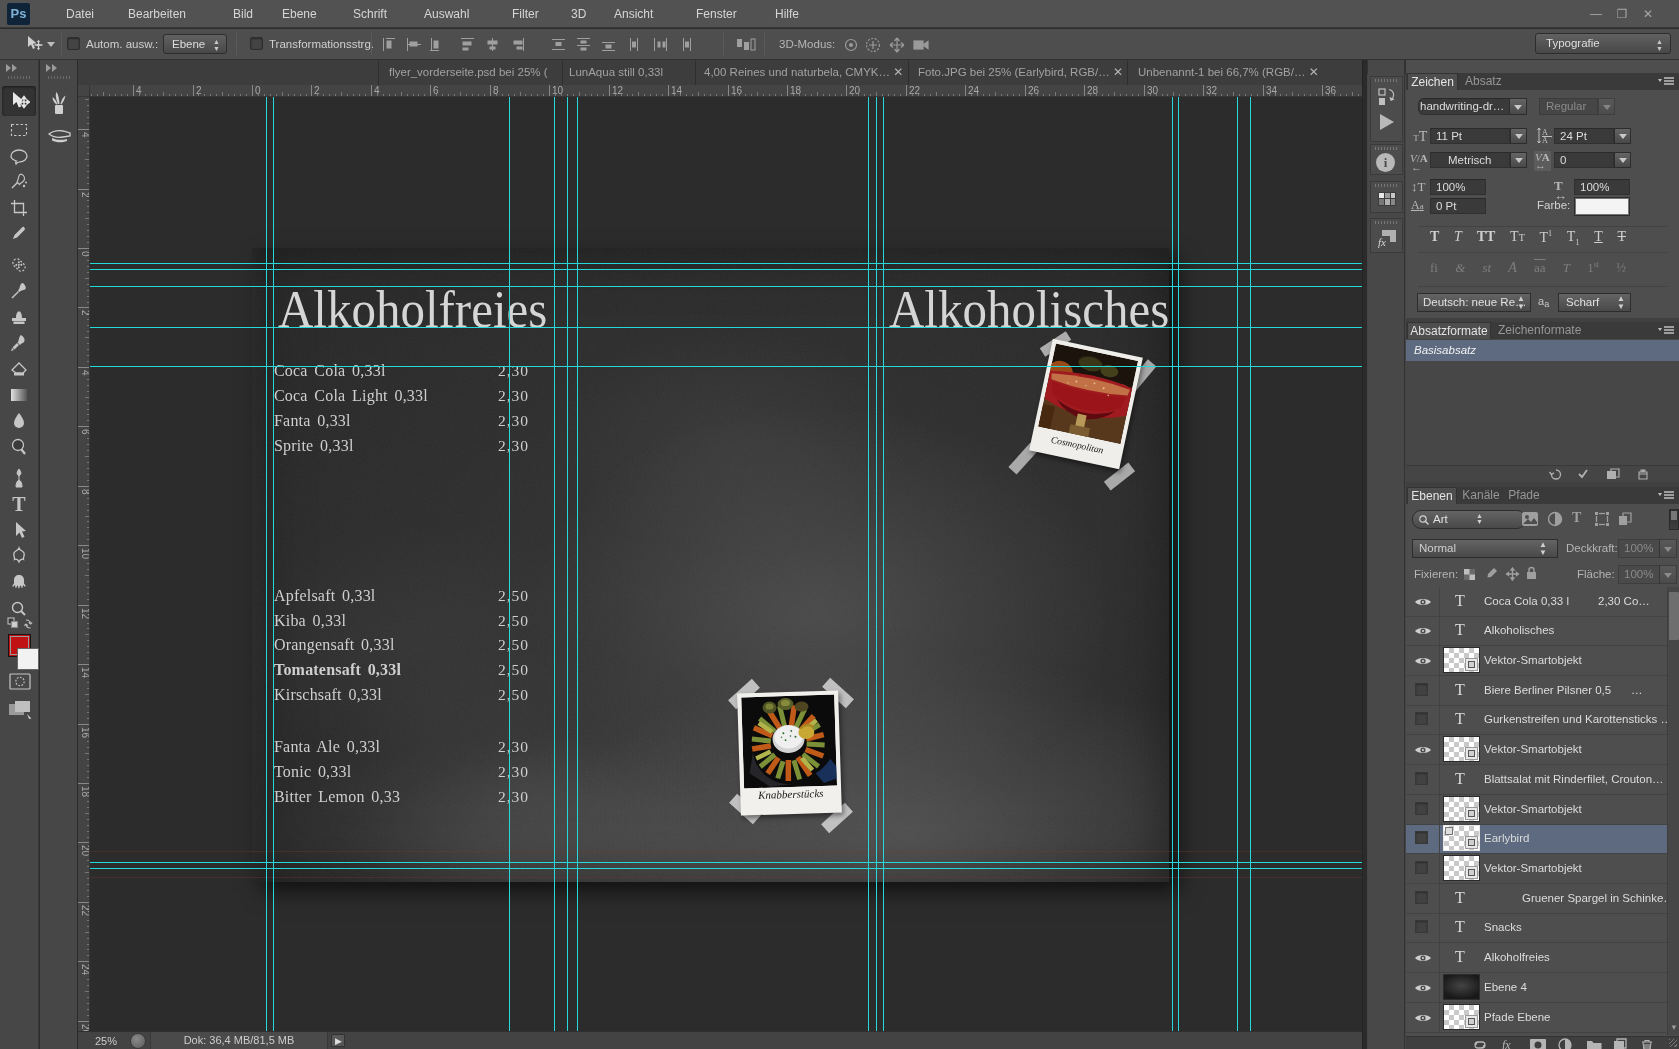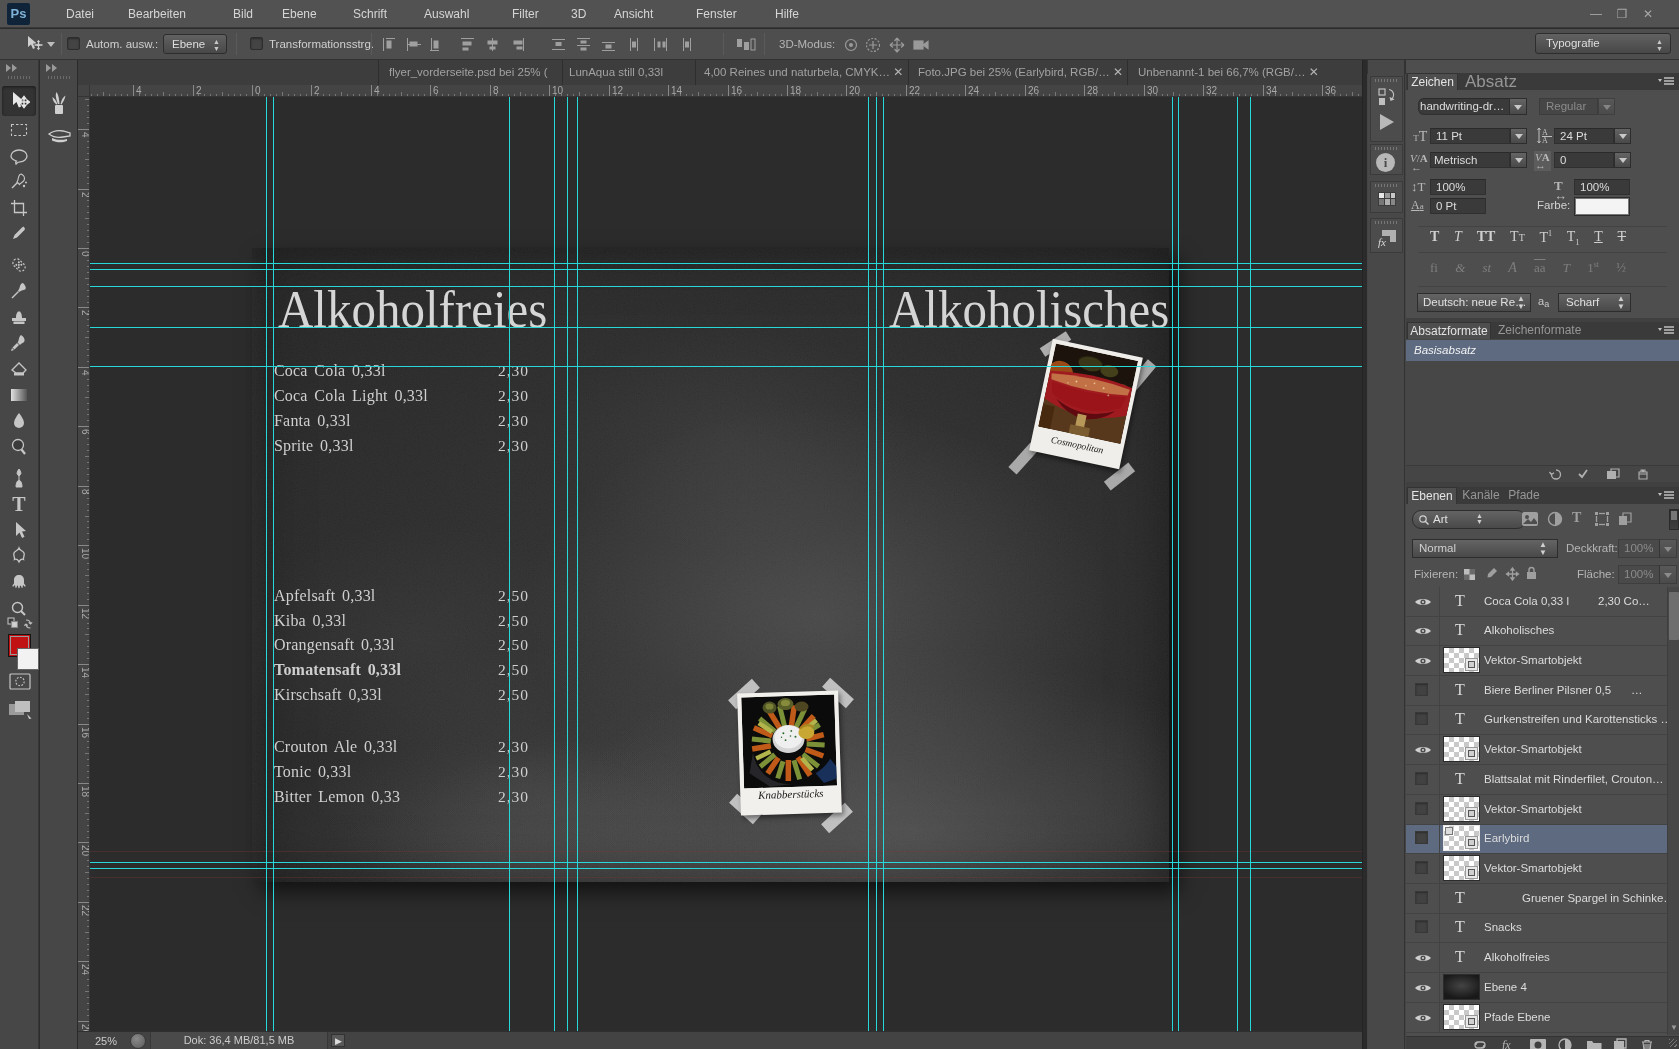--- a/index.html
+++ b/index.html
@@ -792,21 +792,21 @@
         <div class="chalk mi" style="top:339px;">Apfelsaft 0,33l</div>
         <div class="chalk mp" style="left:177px;top:339px;">2,50</div>
         <div class="chalk mi" style="top:364px;">Kiba 0,33l</div>
         <div class="chalk mp" style="left:177px;top:364px;">2,50</div>
         <div class="chalk mi" style="top:388px;">Orangensaft 0,33l</div>
         <div class="chalk mp" style="left:177px;top:388px;">2,50</div>
         <div class="chalk mi" style="top:413px;font-weight:bold;">Tomatensaft 0,33l</div>
         <div class="chalk mp" style="left:177px;top:413px;">2,50</div>
         <div class="chalk mi" style="top:438px;">Kirschsaft 0,33l</div>
         <div class="chalk mp" style="left:177px;top:438px;">2,50</div>
-        <div class="chalk mi" style="top:490px;">Crouton Ale 0,33l</div>
+        <div class="chalk mi" style="top:490px;">Fanta Ale 0,33l</div>
         <div class="chalk mp" style="left:177px;top:490px;">2,30</div>
         <div class="chalk mi" style="top:515px;">Tonic 0,33l</div>
         <div class="chalk mp" style="left:177px;top:515px;">2,30</div>
         <div class="chalk mi" style="top:540px;">Bitter Lemon 0,33</div>
         <div class="chalk mp" style="left:177px;top:540px;">2,30</div>
 
     <div class="abs" style="left:763px;top:90px;width:142px;height:153px;">
       <div class="abs" style="left:25px;top:1px;width:31px;height:10px;background:rgba(195,195,195,.85);transform:rotate(-33deg);"></div>
       <div class="abs" style="left:121px;top:21px;width:11px;height:33px;background:rgba(190,190,190,.85);transform:rotate(40deg);"></div>
       <div class="abs" style="left:3px;top:104px;width:11px;height:33px;background:rgba(190,190,190,.85);transform:rotate(42deg);"></div>
@@ -983,21 +983,21 @@
           <rect x="6" y="2" width="14" height="12" fill="#b0b0b0"></rect>
           <rect x="2" y="8" width="12" height="10" fill="#4c4c4c"></rect>
           <text x="2" y="18" font-size="11" font-style="italic" fill="#d8d8d8" font-family="Liberation Serif">fx</text>
         </svg>
   </div>
 
   <div id="rpanels">
 
     <div class="abs" style="left:0;top:13px;width:273px;height:17px;background:#3a3a3a;"></div>
     <div class="abs" style="left:1px;top:13px;width:51px;height:17px;background:#4e4e4e;border:1px solid #333;border-bottom:none;color:#e4e4e4;font-size:12px;text-align:center;line-height:17px;">Zeichen</div>
-    <div class="abs" style="left:59px;top:13px;width:60px;height:30px;color:#969696;font-size:17px;line-height:17px;">Absatz</div>
+    <div class="abs" style="left:59px;top:13px;width:60px;height:30px;color:#969696;font-size:12px;line-height:17px;">Absatz</div>
     <svg class="abs" style="left:252px;top:17px;" width="16" height="10" viewBox="0 0 16 10">
           <path d="M0 2 l4 0 l-2 3 z" fill="#c0c0c0"></path>
           <g stroke="#c0c0c0" stroke-width="1.4">
             <path d="M6 1 h10 M6 4 h10 M6 7 h10"></path>
           </g>
         </svg>
     <div class="abs" style="left:0;top:30px;width:273px;height:288px;background:#4e4e4e;"></div>
 
     <div class="darkfield" style="left:12px;top:38px;width:109px;height:17px;line-height:15px;padding-left:1px;white-space:nowrap;overflow:hidden;border-radius:6px;">handwriting-dr…</div>
     <div class="ddbtn" style="left:103px;top:38px;width:18px;height:17px;"></div>
@@ -1012,21 +1012,21 @@
             <path d="M2 1 v15 M2 1 l-1.5 2 M2 1 l1.5 2 M2 16 l-1.5 -2 M2 16 l1.5 -2" stroke="#c0c0c0" stroke-width="1"></path>
             <text x="5" y="8">A</text>
             <text x="5" y="16">A</text>
             <path d="M5 9.5 h10" stroke="#c0c0c0" stroke-width="1"></path>
           </g>
         </svg>
     <div class="darkfield" style="left:148px;top:68px;width:60px;height:16px;line-height:14px;padding-left:5px;">24 Pt</div>
     <div class="ddbtn" style="left:208px;top:68px;width:17px;height:16px;"></div>
 
     <div class="abs picon" style="left:4px;top:92px;font-size:11px;font-family:'Liberation Serif',serif;"><i>V</i>/<b>A</b><span style="display:block;margin-top:-3px;margin-left:1px;">←</span></div>
-    <div class="darkfield" style="left:24px;top:92px;width:80px;height:16px;line-height:14px;padding-left:3px;">Metrisch</div>
+    <div class="darkfield" style="left:24px;top:92px;width:80px;height:16px;line-height:14px;padding-left:17px;">Metrisch</div>
     <div class="ddbtn" style="left:104px;top:92px;width:17px;height:16px;"></div>
     <div class="abs picon" style="left:128px;top:91px;font-size:11px;font-family:'Liberation Serif',serif;background:#5c5c5c;padding:0 1px;"><i>V</i><b>A</b><span style="display:block;margin-top:-4px;">↔</span></div>
     <div class="darkfield" style="left:148px;top:92px;width:60px;height:16px;line-height:14px;padding-left:5px;">0</div>
     <div class="ddbtn" style="left:208px;top:92px;width:17px;height:16px;"></div>
 
     <div class="abs picon" style="left:5px;top:119px;font-family:'Liberation Serif',serif;font-size:13px;">↕T</div>
     <div class="darkfield" style="left:24px;top:119px;width:56px;height:16px;line-height:14px;padding-left:5px;">100%</div>
     <div class="abs picon" style="left:148px;top:118px;font-family:'Liberation Serif',serif;font-size:13px;"><b>T</b><span style="display:block;margin-top:-6px;margin-left:0px;">↔</span></div>
     <div class="darkfield" style="left:168px;top:119px;width:56px;height:16px;line-height:14px;padding-left:5px;">100%</div>
 

